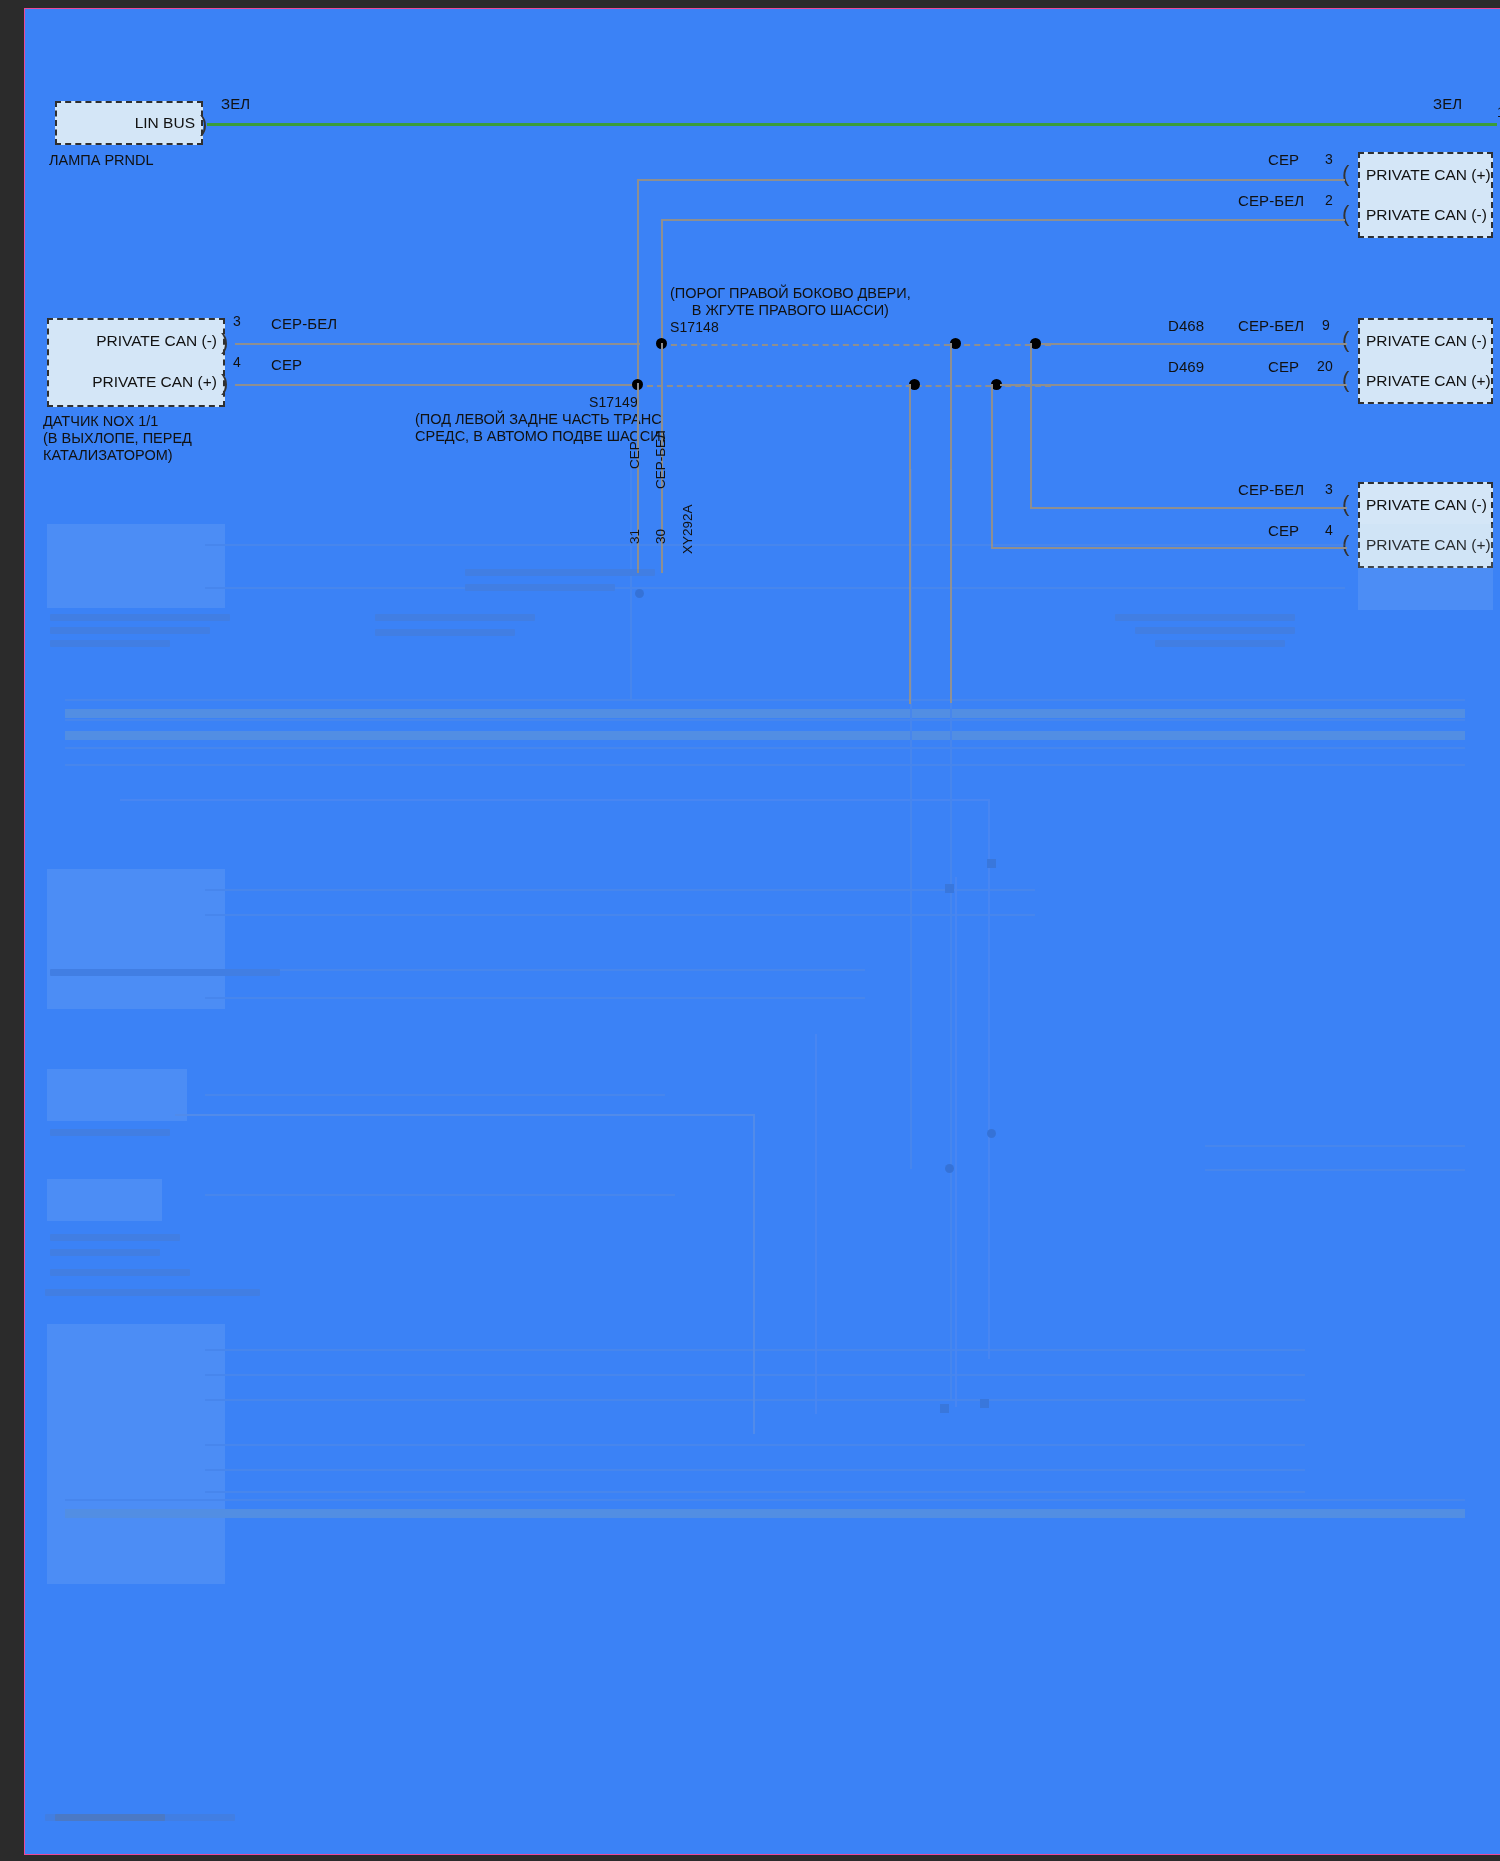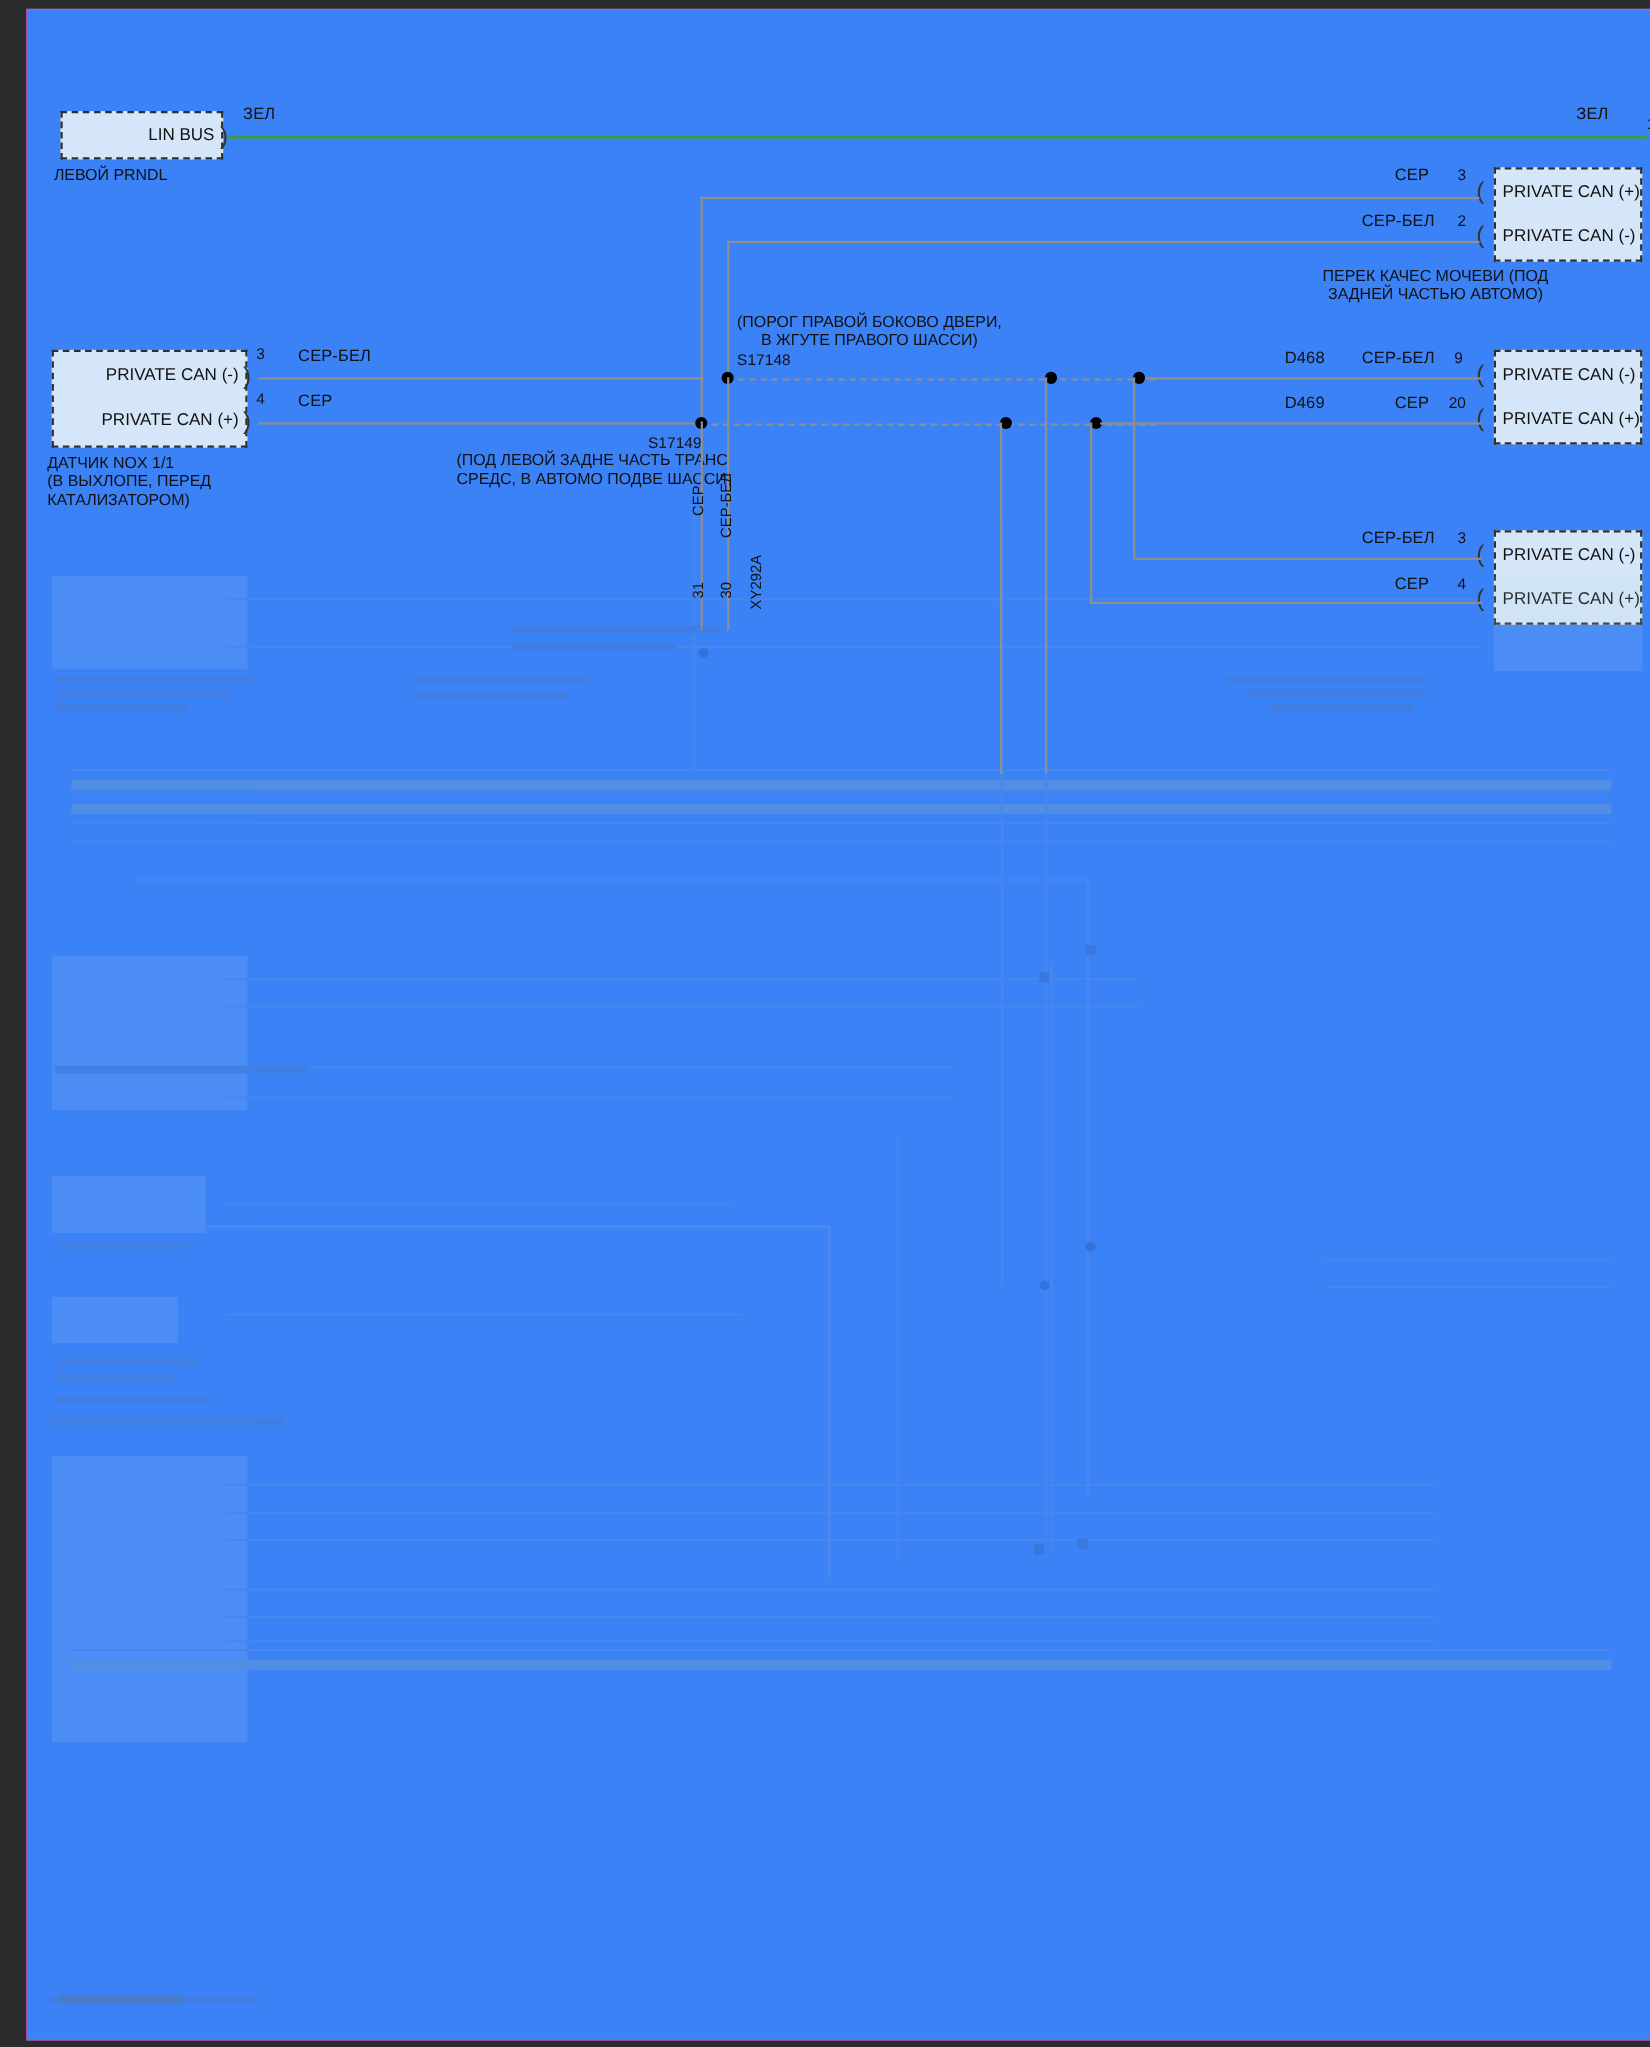--- a/index.html
+++ b/index.html
@@ -44,21 +44,21 @@
   <div class="wire green" style="left:182px;top:114px;width:1290px;"></div>
   <span class="lbl pin" style="left:160px;top:95px;">3</span>
   <span class="lbl" style="left:196px;top:86px;">ЗЕЛ</span>
   <span class="lbl" style="left:1408px;top:86px;">ЗЕЛ</span>
   <span class="lbl pin" style="left:1472px;top:95px;">1</span>
 
   <div class="blk" style="left:30px;top:92px;width:148px;height:44px;">
     <span class="txt" style="right:6px;top:11px;">LIN BUS</span>
   </div>
   <span class="conn" style="left:175px;top:104px;">)</span>
-  <div class="cap" style="left:24px;top:143px;">ЛЕВОЙ PRNDL</div>
+  <div class="cap" style="left:24px;top:143px;">ЛАМПА PRNDL</div>
 
   <div class="blk" style="left:22px;top:309px;width:178px;height:89px;">
     <span class="txt" style="right:6px;top:12px;">PRIVATE CAN (-)</span>
     <span class="txt" style="right:6px;top:53px;">PRIVATE CAN (+)</span>
   </div>
   <span class="conn" style="left:196px;top:322px;">)</span>
   <span class="conn" style="left:196px;top:363px;">)</span>
   <span class="lbl pin" style="left:208px;top:304px;">3</span>
   <span class="lbl pin" style="left:208px;top:345px;">4</span>
   <div class="cap" style="left:18px;top:404px;">ДАТЧИК NOX 1/1
@@ -73,22 +73,20 @@
   <div class="blk" style="left:1333px;top:143px;width:135px;height:86px;">
     <span class="txt" style="left:6px;top:12px;">PRIVATE CAN (+)</span>
     <span class="txt" style="left:6px;top:52px;">PRIVATE CAN (-)</span>
   </div>
   <span class="conn" style="left:1317px;top:154px;">(</span>
   <span class="conn" style="left:1317px;top:194px;">(</span>
   <span class="lbl pin" style="left:1300px;top:142px;">3</span>
   <span class="lbl pin" style="left:1300px;top:183px;">2</span>
   <span class="lbl" style="left:1243px;top:142px;">СЕР</span>
   <span class="lbl" style="left:1213px;top:183px;">СЕР-БЕЛ</span>
-  <div class="cap center" style="left:1090px;top:234px;width:380px;">ПЕРЕК КАЧЕС МОЧЕВИ (ПОД
-ЗАДНЕЙ ЧАСТЬЮ АВТОМО)</div>
 
   <div class="wire h" style="left:612px;top:170px;width:708px;"></div>
   <div class="wire v" style="left:612px;top:170px;height:204px;"></div>
   <div class="wire h" style="left:636px;top:210px;width:684px;"></div>
   <div class="wire v" style="left:636px;top:210px;height:124px;"></div>
 
   <div class="cap" style="left:645px;top:276px;text-align:center;">(ПОРОГ ПРАВОЙ БОКОВО ДВЕРИ,
 В ЖГУТЕ ПРАВОГО ШАССИ)</div>
   <span class="lbl sm" style="left:645px;top:310px;">S17148</span>
   <div class="dot" style="left:631px;top:329px;"></div>

